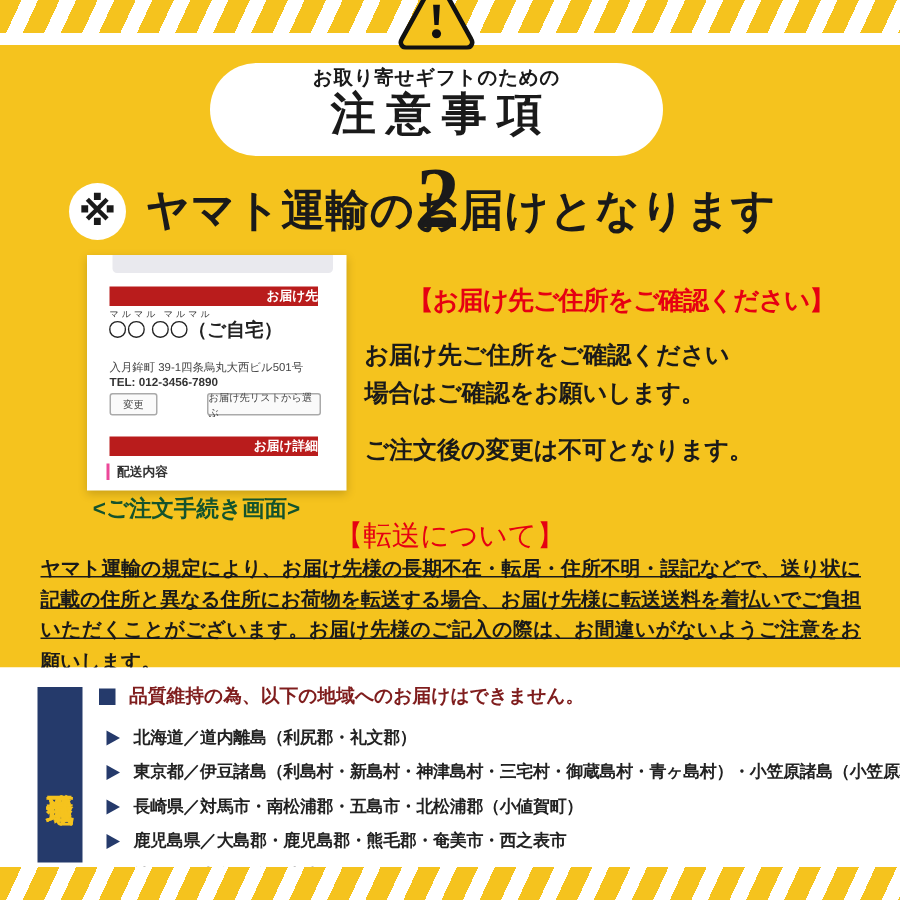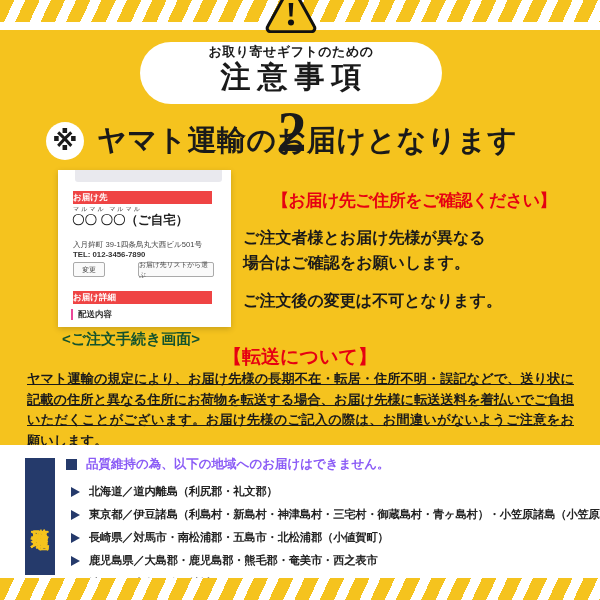--- a/index.html
+++ b/index.html
@@ -28,22 +28,22 @@
   .heading { position:absolute; left:46px; top:121px; display:flex; align-items:center; gap:13px; }
   .kome-circle { width:38px; height:38px; border-radius:50%; background:#fff; display:flex;
     align-items:center; justify-content:center; font-size:26px; font-weight:700; color:#1a1a1a; }
   .heading-text { font-size:29px; font-weight:900; color:#1a1a1a; letter-spacing:0.5px; }
 
   
   .form-card { position:absolute; left:58px; top:170px; width:173px; height:157px; background:#fff;
     box-shadow:0 2px 6px rgba(0,0,0,0.18); overflow:hidden; }
   .frag { position:absolute; left:17px; top:0; width:147px; height:12px; background:#e9e9ee;
     border-radius:0 0 3px 3px; }
-  .navy-bar { position:absolute; left:15px; width:139px; height:13px; background:#ef4444; color:#fff;
-    font-size:8.5px; font-weight:700; text-align:left; line-height:13px; }
+  .navy-bar { position:absolute; left:15px; width:139px; height:13px; background:#b91c1c; color:#fff;
+    font-size:8.5px; font-weight:700; text-align:right; line-height:13px; }
   .bar1 { top:21px; } .bar2 { top:121px; }
   .furigana { position:absolute; left:15px; top:35px; font-size:6px; letter-spacing:2px; color:#333; }
   .name { position:absolute; left:14px; top:42px; font-size:12.5px; font-weight:800; color:#222; }
   .addr { position:absolute; left:15px; font-size:7.6px; color:#444; white-space:nowrap; }
   .addr1 { top:59px; } .addr2 { top:70px; }
   .tel { position:absolute; left:15px; top:80px; font-size:7.8px; font-weight:700; color:#333; }
   .mini-btn { position:absolute; top:92px; height:15px; background:#fafafa; border:1px solid #aaa;
     border-radius:2px; font-size:6.8px; color:#444; display:flex; align-items:center; justify-content:center; }
   .btn-change { left:15px; width:32px; }
   .btn-list { left:80px; width:76px; }
@@ -54,33 +54,33 @@
 
   
   .right-block { position:absolute; left:243px; top:189px; width:336px; }
   .red-header { font-size:17px; font-weight:800; color:#E60012; letter-spacing:-0.5px;margin-left:29px; }
   .confirm-line { font-size:16px; font-weight:800; color:#1a1a1a; line-height:25px; }
   .confirm-p1 { margin-top:13px; }
   .confirm-p2 { margin-top:13px; }
 
   
   .tensou-header { position:absolute; left:0; top:344px; width:600px; text-align:center;
-    font-size:19px; font-weight:700; color:#E60012; }
+    font-size:19px; font-weight:400; color:#E60012; }
   .tensou-body { position:absolute; left:27px; top:369px; width:547px; font-size:13.2px;
     font-weight:700; color:#1a1a1a; line-height:20.5px; text-align:justify;text-decoration:underline; }
 
   
   .bottom-section { position:absolute; left:0; top:445px; width:600px; height:133px; background:#fff; }
   .vlabel { position:absolute; left:25px; top:13px; width:30px; height:117px; background:#253A6B;
     display:flex; align-items:center; justify-content:center; writing-mode:vertical-rl;
     text-orientation:upright; font-size:18px; font-weight:800; color:#F5C31E; letter-spacing:0.5px; }
   .region-list { position:absolute; left:66px; top:11px; width:528px; }
   .quality-row { display:flex; align-items:center; gap:9px; margin-bottom:11px; }
   .sq-bullet { width:11px; height:11px; background:#253A6B; flex:0 0 auto; }
-  .quality-text { font-size:12.5px; font-weight:800; color:#8b5cf6; }
+  .quality-text { font-size:12.5px; font-weight:800; color:#7f1d1d; }
   .region-row { display:flex; align-items:center; gap:9px; margin-left:5px; margin-bottom:8px; }
   .tri-bullet { width:0; height:0; border-left:9px solid #253A6B; border-top:5.5px solid transparent;
     border-bottom:5.5px solid transparent; flex:0 0 auto; }
   .region-text { font-size:11.3px; font-weight:700; color:#222; letter-spacing:-0.2px; white-space:nowrap; }
 </style>
 </head>
 <body>
 
 <div class="canvas">
 
@@ -118,21 +118,21 @@
       <div class="mini-btn btn-change">変更</div>
       <div class="mini-btn btn-list">お届け先リストから選ぶ</div>
       <div class="navy-bar bar2">お届け詳細</div>
       <div class="detail-label">配送内容</div>
     </div>
     <div class="form-caption" style="top:300px;">&lt;ご注文手続き画面&gt;</div>
 
     <div class="right-block" style="top:159px;">
       <div class="red-header">【お届け先ご住所をご確認ください】</div>
       <div class="confirm-line confirm-p1">
-        <span>ご注文者様とお届け先様が異なる</span><br>
+        <span>お届け先ご住所をご確認ください</span><br>
         <span>場合はご確認をお願いします。</span>
       </div>
       <div class="confirm-line confirm-p2">ご注文後の変更は不可となります。</div>
     </div>
 
     <div class="tensou-header" style="top:314px;">【転送について】</div>
     <div class="tensou-body" style="top:339px;">ヤマト運輸の規定により、お届け先様の長期不在・転居・住所不明・誤記などで、送り状に記載の住所と異なる住所にお荷物を転送する場合、お届け先様に転送送料を着払いでご負担いただくことがございます。お届け先様のご記入の際は、お間違いがないようご注意をお願いします。</div>
   </div>
 
   <div class="bottom-section">

